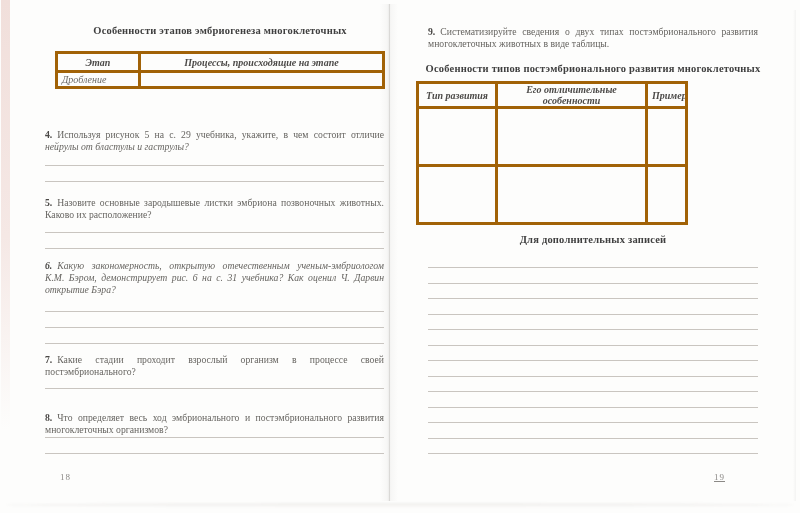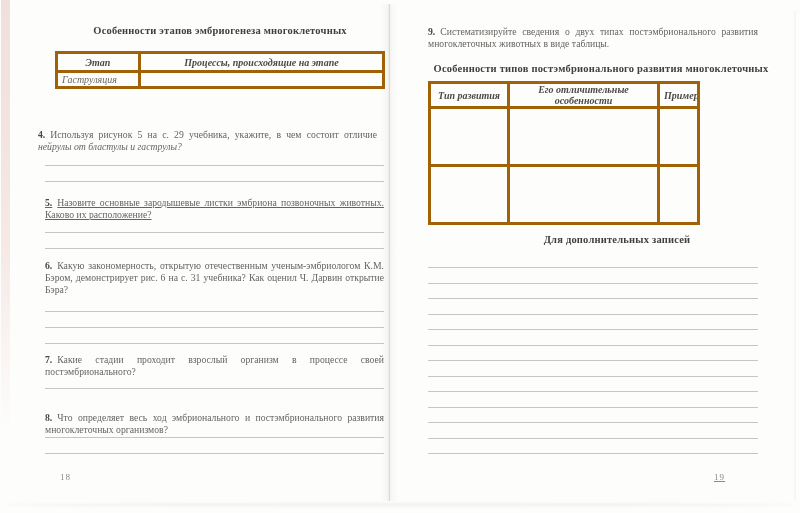--- a/index.html
+++ b/index.html
@@ -75,56 +75,56 @@
       <colgroup>
           <col style="width:83px;">
           <col>
         </colgroup>
       <tbody>
           <tr style="height:19px;">
         <th>Этап</th>
         <th>Процессы, происходящие на этапе</th>
       </tr>
       <tr style="height:16px;">
-        <td class="lbl">Гаструляция</td>
+        <td class="lbl">Дробление</td>
         <td></td>
       </tr>
     </tbody>
       </table>
 
-    <p class="q abs" style="left:38px;top:129px;width:339px;"><span class="qnum">4.</span><span>Используя рисунок 5 на с. 29 учебника, укажите, в чем состоит отличие</span><span class="it"> нейрулы от бластулы и гаструлы?</span></p>
+    <p class="q abs" style="left:45px;top:129px;width:339px;"><span class="qnum">4.</span><span>Используя рисунок 5 на с. 29 учебника, укажите, в чем состоит отличие</span><span class="it"> нейрулы от бластулы и гаструлы?</span></p>
     <div class="rule abs" style="left:45px;top:165px;width:339px;"></div>
     <div class="rule abs" style="left:45px;top:181px;width:339px;"></div>
 
-    <p class="q abs" style="left:45px;top:197px;width:339px;text-decoration:underline;"><span class="qnum">5.</span><span>Назовите основные зародышевые листки эмбриона позвоночных животных. Каково их расположение?</span></p>
+    <p class="q abs" style="left:45px;top:197px;width:339px;"><span class="qnum">5.</span><span>Назовите основные зародышевые листки эмбриона позвоночных животных. Каково их расположение?</span></p>
     <div class="rule abs" style="left:45px;top:232px;width:339px;"></div>
     <div class="rule abs" style="left:45px;top:248px;width:339px;"></div>
 
-    <p class="q abs" style="left:45px;top:260px;width:339px;"><span class="qnum">6.</span><span>Какую закономерность, открытую отечественным ученым-эмбриологом К.М. Бэром, демонстрирует рис. 6 на с. 31 учебника? Как оценил Ч. Дарвин открытие Бэра?</span></p>
+    <p class="q abs" style="left:45px;top:260px;width:339px;font-style:italic;"><span class="qnum">6.</span><span>Какую закономерность, открытую отечественным ученым-эмбриологом К.М. Бэром, демонстрирует рис. 6 на с. 31 учебника? Как оценил Ч. Дарвин открытие Бэра?</span></p>
     <div class="rule abs" style="left:45px;top:311px;width:339px;"></div>
     <div class="rule abs" style="left:45px;top:327px;width:339px;"></div>
     <div class="rule abs" style="left:45px;top:343px;width:339px;"></div>
 
     <p class="q abs" style="left:45px;top:354px;width:339px;"><span class="qnum">7.</span><span>Какие стадии проходит взрослый организм в процессе своей постэмбрионального?</span></p>
     <div class="rule abs" style="left:45px;top:388px;width:339px;"></div>
 
     <p class="q abs" style="left:45px;top:400px;width:339px;margin-top:12px;"><span class="qnum">8.</span><span>Что определяет весь ход эмбрионального и постэмбрионального развития многоклеточных организмов?</span></p>
     <div class="rule abs" style="left:45px;top:437px;width:339px;"></div>
     <div class="rule abs" style="left:45px;top:453px;width:339px;"></div>
 
     <div class="abs pagenum" style="left:60px;top:472px;">18</div>
   </div>
 
   <div>
 
     <p class="q abs" style="left:428px;top:26px;width:330px;"><span class="qnum">9.</span><span>Систематизируйте сведения о двух типах постэмбрионального развития многоклеточных животных в виде таблицы.</span></p>
 
-    <div class="abs page-title" style="left:418px;top:63px;width:350px;margin-left:8px;">Особенности типов постэмбрионального развития многоклеточных</div>
+    <div class="abs page-title" style="left:418px;top:63px;width:350px;">Особенности типов постэмбрионального развития многоклеточных</div>
 
-    <table class="wb abs" style="left:428px;top:81px;width:272px;">
+    <table class="wb abs" style="left:416px;top:81px;width:272px;">
       <colgroup>
           <col style="width:79px;">
           <col style="width:150px;">
           <col>
         </colgroup>
       <tbody>
           <tr style="height:19px;">
         <th>Тип развития</th>
         <th>Его отличительные особенности</th>
         <th>Пример</th>
@@ -135,21 +135,21 @@
         <td></td>
       </tr>
       <tr style="height:58px;">
         <td></td>
         <td></td>
         <td></td>
       </tr>
     </tbody>
       </table>
 
-    <div class="abs page-title" style="left:452px;top:234px;width:330px;">Для дополнительных записей</div>
+    <div class="abs page-title" style="left:428px;top:234px;width:330px;">Для дополнительных записей</div>
 
     <div class="rule abs" style="left:428px;top:267px;width:330px;"></div>
     <div class="rule abs" style="left:428px;top:283px;width:330px;"></div>
     <div class="rule abs" style="left:428px;top:298px;width:330px;"></div>
     <div class="rule abs" style="left:428px;top:314px;width:330px;"></div>
     <div class="rule abs" style="left:428px;top:329px;width:330px;"></div>
     <div class="rule abs" style="left:428px;top:345px;width:330px;"></div>
     <div class="rule abs" style="left:428px;top:360px;width:330px;"></div>
     <div class="rule abs" style="left:428px;top:376px;width:330px;"></div>
     <div class="rule abs" style="left:428px;top:391px;width:330px;"></div>

